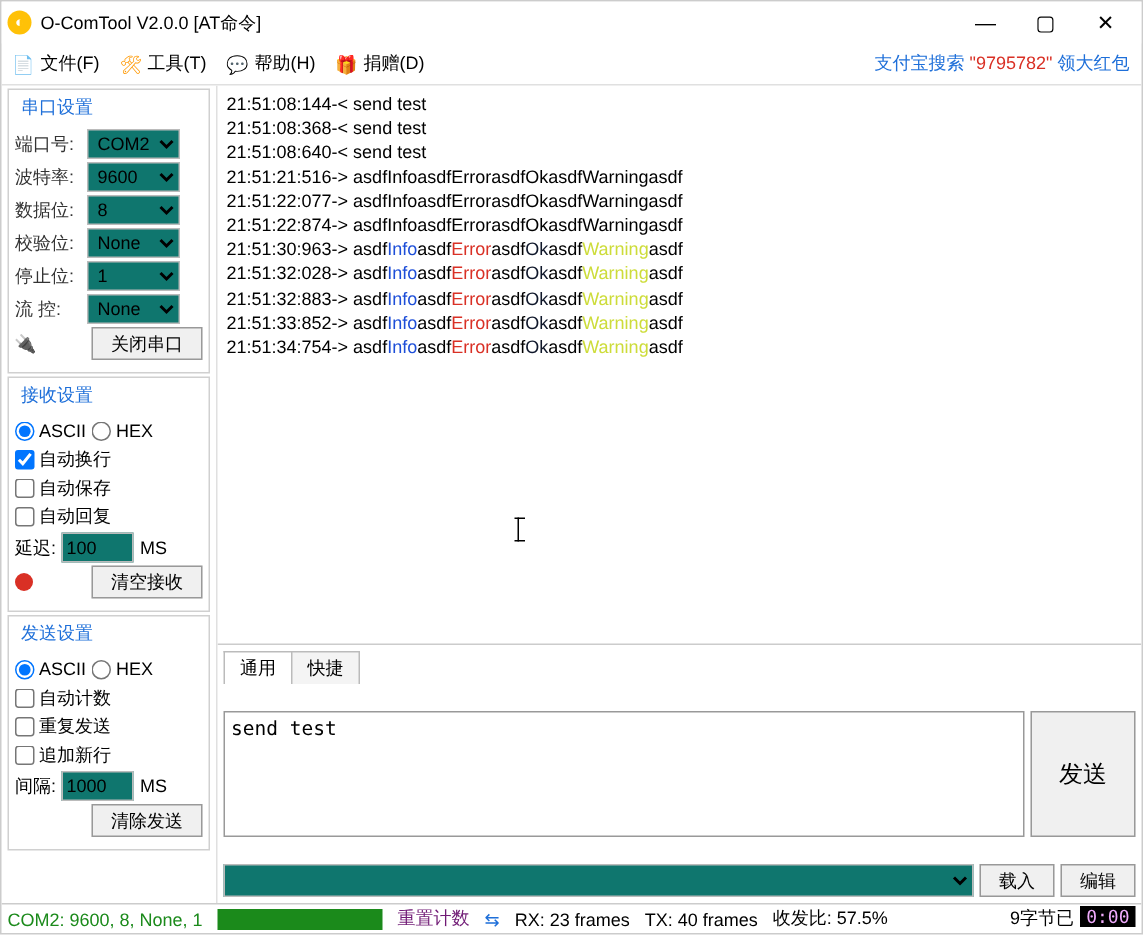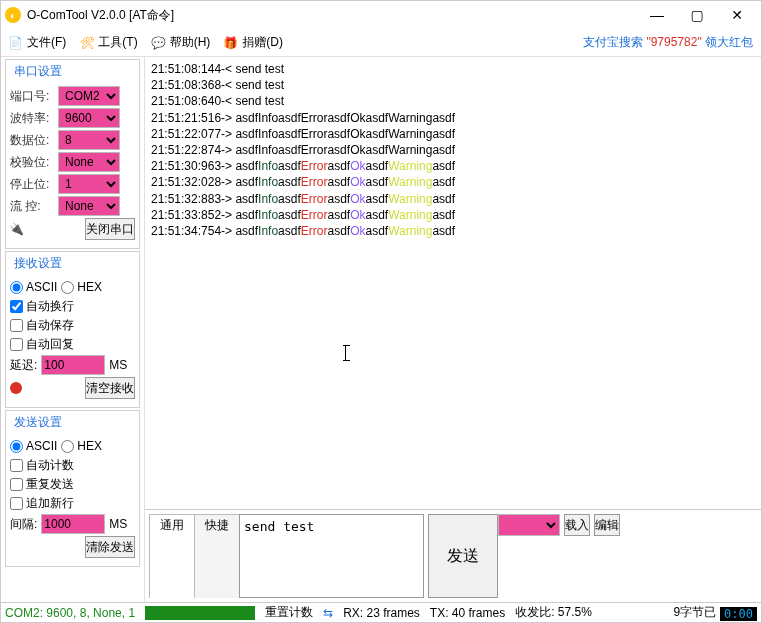--- a/index.html
+++ b/index.html
@@ -13,50 +13,50 @@
 .menubar .spacer{flex:1}
 .menubar .ad{color:#1e6fd9}
 .menubar .ad .num{color:#d93025}
 .ico{width:14px;height:14px;display:inline-flex;align-items:center;justify-content:center}
 .main{flex:1;display:flex;overflow:hidden}
 .sidebar{width:144px;border-right:1px solid #e0e0e0;padding:2px 4px;display:flex;flex-direction:column;gap:2px;overflow:hidden}
 .gbox{border:1px solid #d0d0d0;padding:4px 4px 6px}
 .gtitle{color:#1e6fd9;margin:-10px 12px 4px 2px;background:#fff;display:inline-block;padding:0 2px}
 .row{display:flex;align-items:center;gap:4px;margin:2px 0}
 .lbl{width:44px;color:#333}
-select,input[type=text]{border:1px solid #bbb;padding:1px 2px;font-size:12px;background:#ec4899}
+select,input[type=text]{border:1px solid #bbb;padding:1px 2px;font-size:12px;background:#0f766e}
 select{width:62px;height:20px}
-input.num{width:64px;height:20px}
-.btn{border:1px solid #999;background:#f0f0f0;padding:2px 0;height:22px;display:flex;align-items:center;justify-content:center;cursor:pointer}
+input.num{width:48px;height:20px}
+.btn{border:1px solid #999;background:#f0f0f0;padding:2px 12px;height:22px;display:flex;align-items:center;justify-content:center;cursor:pointer}
 .radio,.chk{display:flex;align-items:center;gap:3px;margin:2px 0}
 .radio input,.chk input{margin:0}
 .pausebtn{width:22px;height:22px;border-radius:50%;background:#ff9800;color:#fff;display:flex;align-items:center;justify-content:center;font-weight:bold}
 .recdot{width:12px;height:12px;border-radius:50%;background:#d93025;display:inline-block}
 .content{flex:1;display:flex;flex-direction:column;overflow:hidden}
 .log{flex:1;padding:4px 6px;font-family:Consolas,monospace;font-size:14px;line-height:1.35;overflow:auto;border-bottom:1px solid #ccc;white-space:pre}
-.log .info{color:#14532d}
+.log .info{color:#1d4ed8}
 .log .err{color:#d93025}
-.log .ok{color:#8b5cf6}
+.log .ok{color:#0f172a}
 .log .warn{color:#cddc39}
-.sendarea{padding:4px;display:flex;gap:0}
+.sendarea{padding:4px;display:flex;flex-direction:column;gap:18px}
 .tabs{display:flex}
 .tab{border:1px solid #bbb;border-bottom:none;padding:2px 10px;background:#f4f4f4;margin-right:-1px}
 .tab.active{background:#fff}
 .sendrow{display:flex;gap:4px}
 textarea{flex:1;height:84px;border:1px solid #999;padding:4px;font-family:Consolas,monospace;font-size:13px;resize:none}
 .sendbtn{width:70px;border:1px solid #999;background:#f0f0f0;font-size:16px;display:flex;align-items:center;justify-content:center}
 .cmdrow{display:flex;gap:4px}
 .cmdrow select{flex:1;height:22px}
 .statusbar{height:20px;display:flex;align-items:center;padding:0 4px;gap:10px;border-top:1px solid #ccc;font-size:12px}
 .statusbar .conn{color:#1b8a1b}
 .statusbar .pbar{width:110px;height:14px;background:#1b8a1b}
-.statusbar .reset{color:#000000}
+.statusbar .reset{color:#701a75}
 .statusbar .sync{color:#1e6fd9}
-.statusbar .right{margin-left:auto;display:flex;align-items:flex-end;gap:4px}
-.clock{background:#000;color:#0ea5e9;padding:0 4px;font-family:monospace}
+.statusbar .right{margin-left:auto;display:flex;align-items:flex-start;gap:4px}
+.clock{background:#000;color:#f0abfc;padding:0 4px;font-family:monospace}
 .cursor{position:absolute;left:200px;top:288px;width:1px;height:16px;border-left:1px solid #000}
 .cursor::before,.cursor::after{content:"";position:absolute;left:-3px;width:7px;height:1px;background:#000}
 .cursor::before{top:0}.cursor::after{bottom:0}
 .logwrap{position:relative;flex:1;display:flex;flex-direction:column;overflow:hidden}
 </style>
 </head>
 <body>
 
 <div class="titlebar">
   <span class="logo">◐</span>

